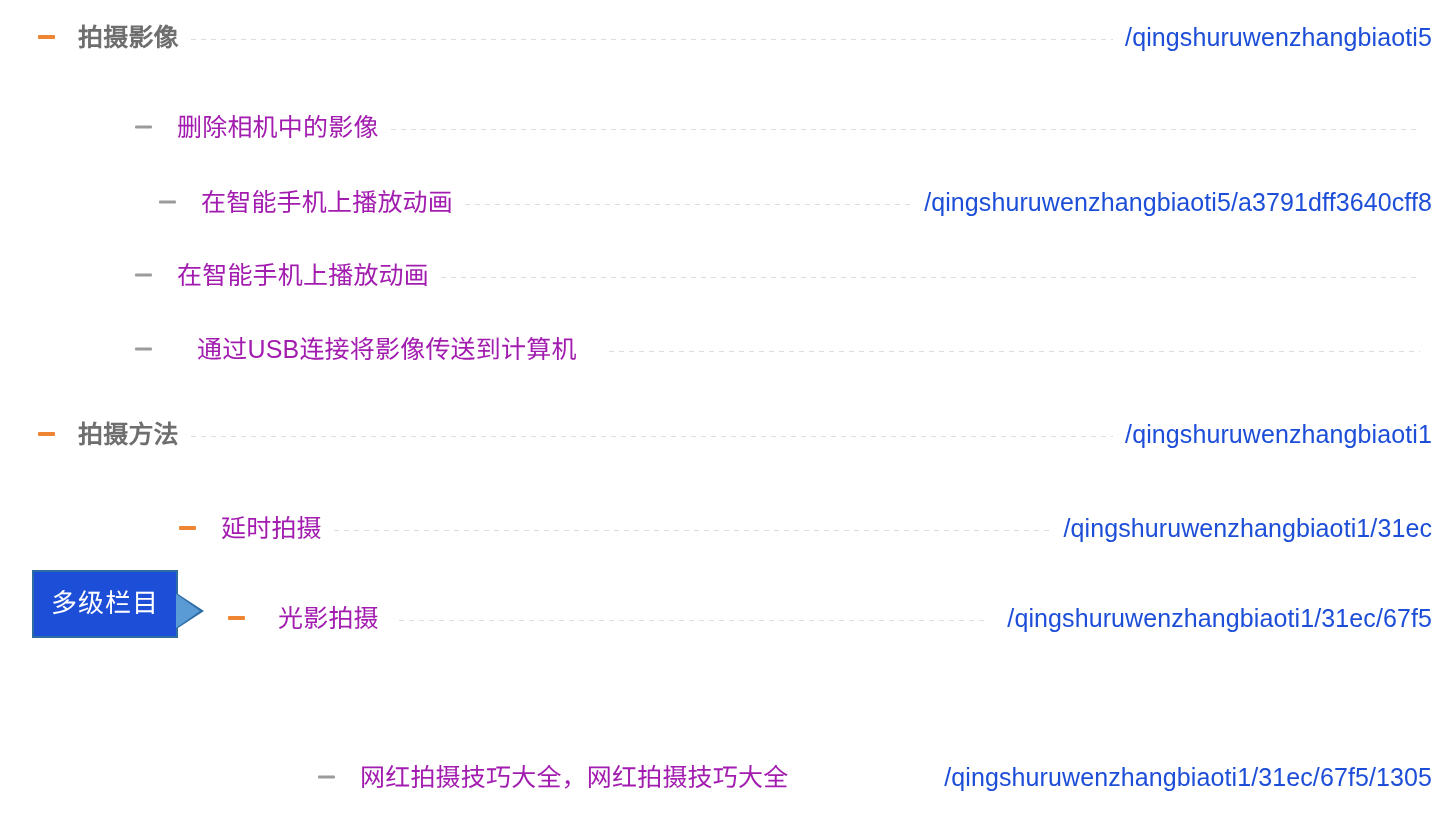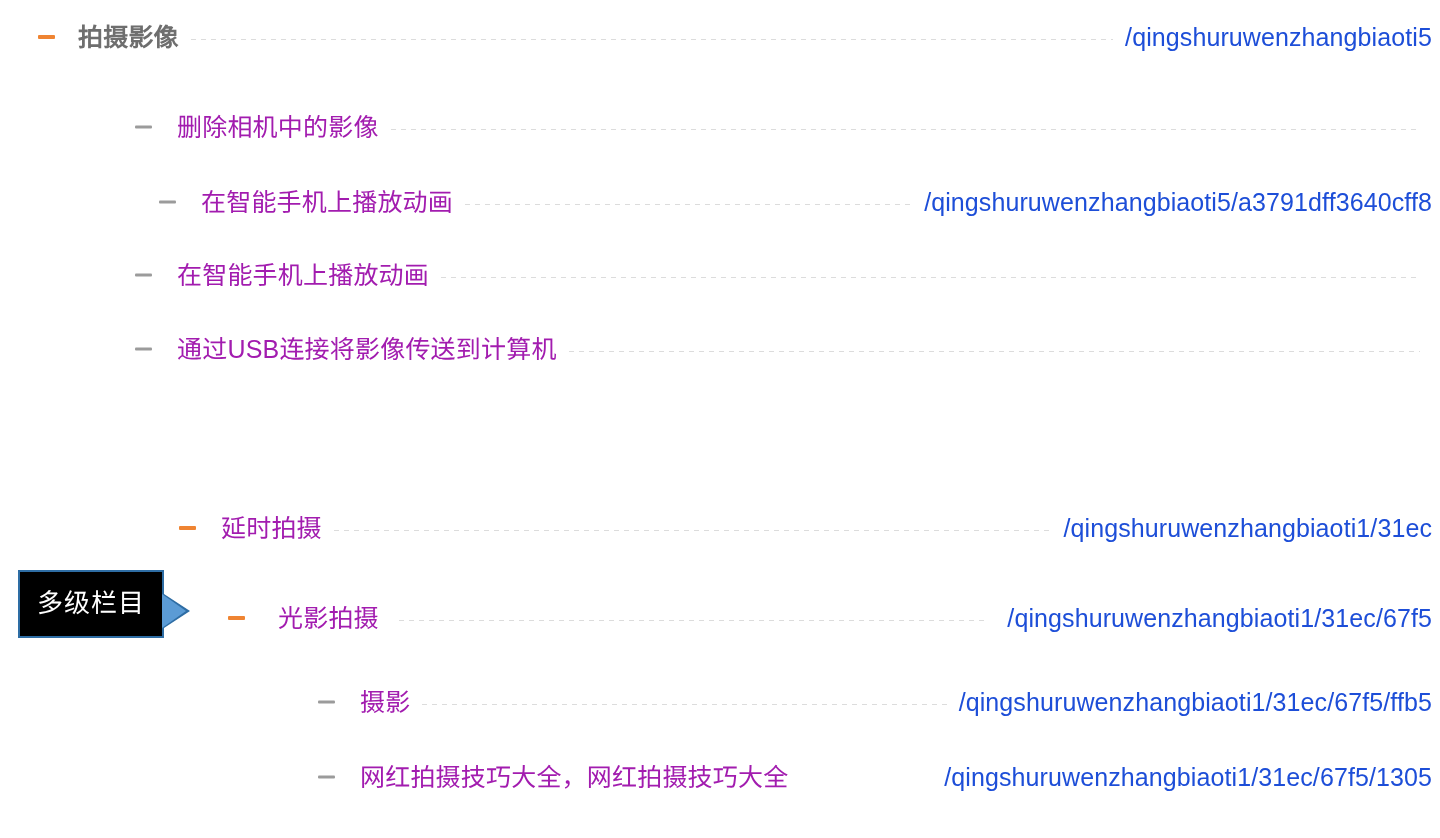--- a/index.html
+++ b/index.html
@@ -122,25 +122,25 @@
   }
   .row.clipped .leader {
     margin: 0 4px;
     min-width: 0;
     background-image: none;
   }
 
   
   #callout {
     position: absolute;
-    left: 18px;
+    left: 32px;
     top: 570px;
     width: 146px;
     height: 68px;
-    background: #000000;
+    background: #1d4ed8;
     border: 2px solid #2e6da4;
     box-sizing: border-box;
     display: flex;
     align-items: center;
     justify-content: center;
   }
   #callout .callout-text {
     color: #ffffff;
     font-size: 26px;
     line-height: 30px;
@@ -188,42 +188,42 @@
       <span class="marker"></span>
       <span class="label">在智能手机上播放动画</span>
       <span class="leader"></span>
       <span class="path">/qingshuruwenzhangbiaoti5/a3791dff3640cff8</span>
     </div>
     <div class="row lvl2" style="top: 243px;">
       <span class="marker"></span>
       <span class="label">在智能手机上播放动画</span>
       <span class="leader"></span>
     </div>
-    <div class="row lvl2" style="top: 317px;">
+    <div class="row lvl2" style="top: 317px; gap: 20px;">
       <span class="marker"></span>
       <span class="label">通过USB连接将影像传送到计算机</span>
       <span class="leader"></span>
     </div>
+    <div class="row lvl1" style="top: 402px;">
+      <span class="marker orange"></span>
+      <span class="label">拍摄方法</span>
+      <span class="leader"></span>
+      <span class="path">/qingshuruwenzhangbiaoti1</span>
+    </div>
     <div class="row lvl2" style="top: 496px; margin-left: 44px;">
       <span class="marker orange"></span>
       <span class="label">延时拍摄</span>
       <span class="leader"></span>
       <span class="path">/qingshuruwenzhangbiaoti1/31ec</span>
     </div>
     <div class="row lvl3" style="top: 586px;">
       <span class="marker orange"></span>
       <span class="label">光影拍摄</span>
       <span class="leader"></span>
       <span class="path">/qingshuruwenzhangbiaoti1/31ec/67f5</span>
-    </div>
-    <div class="row lvl4" style="top: 670px;">
-      <span class="marker"></span>
-      <span class="label">摄影</span>
-      <span class="leader"></span>
-      <span class="path">/qingshuruwenzhangbiaoti1/31ec/67f5/ffb5</span>
     </div>
     <div class="row lvl4 clipped" style="top: 745px;">
       <span class="marker"></span>
       <span class="label">网红拍摄技巧大全，网红拍摄技巧大全</span>
       <span class="leader"></span>
       <span class="path">/qingshuruwenzhangbiaoti1/31ec/67f5/1305</span>
     </div>
   </div>
 
 <div id="callout">

